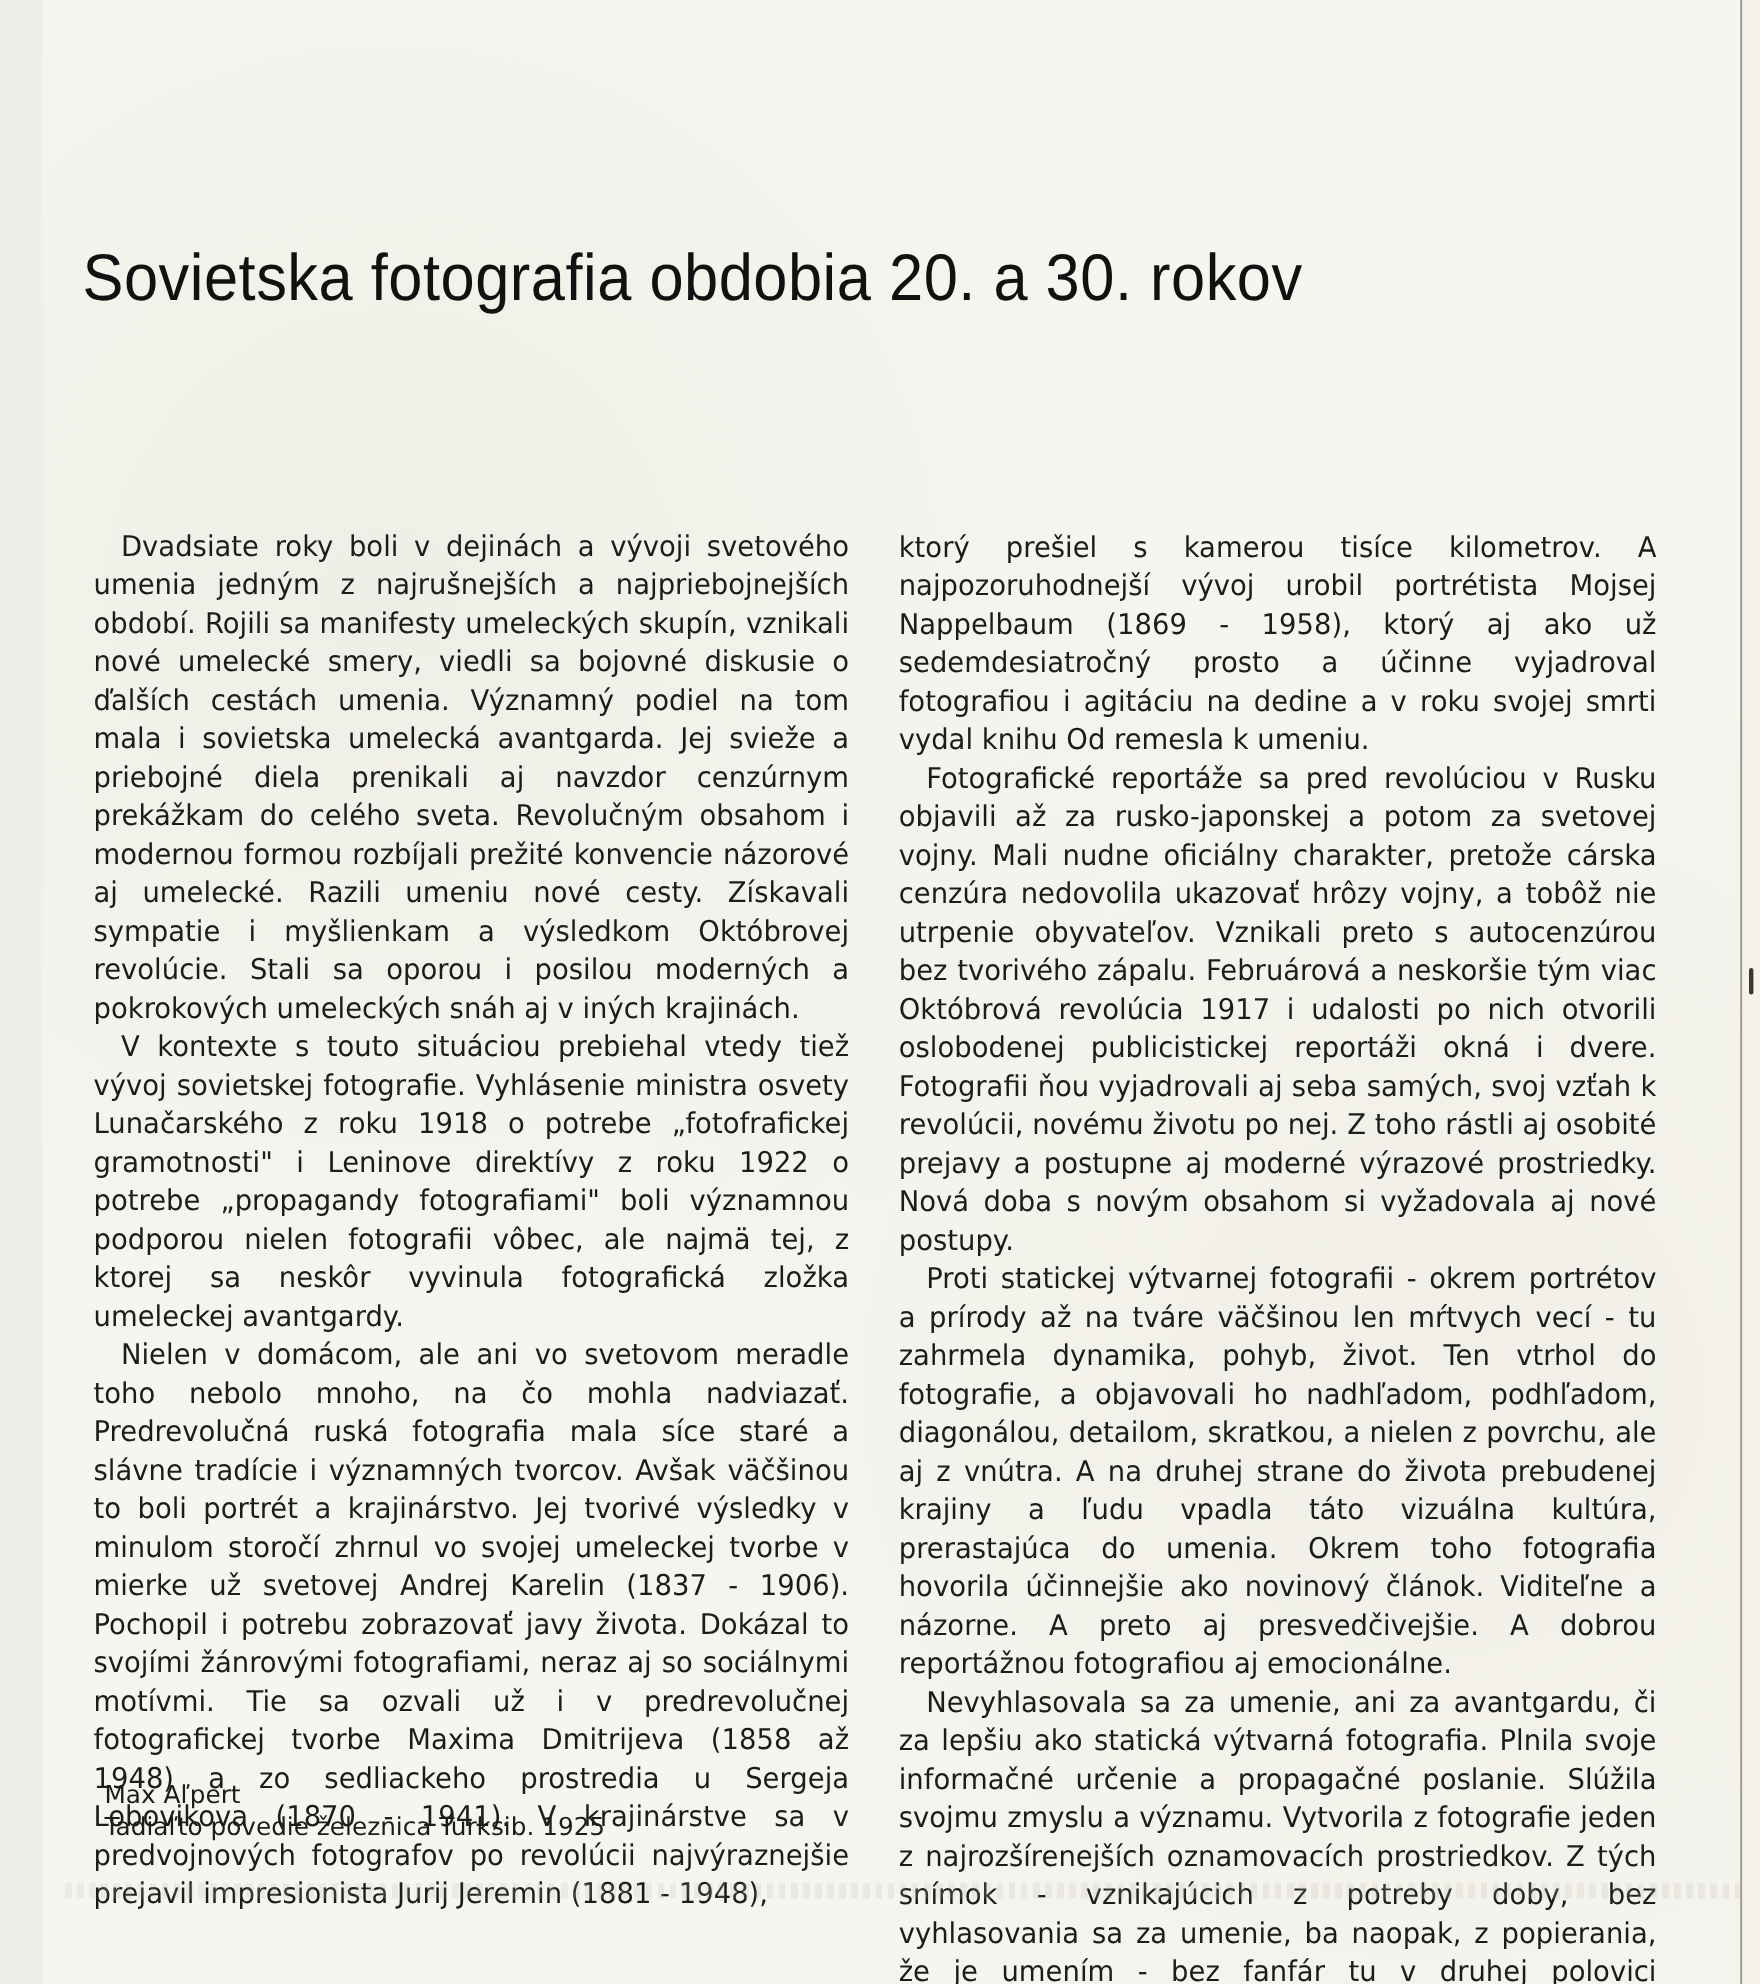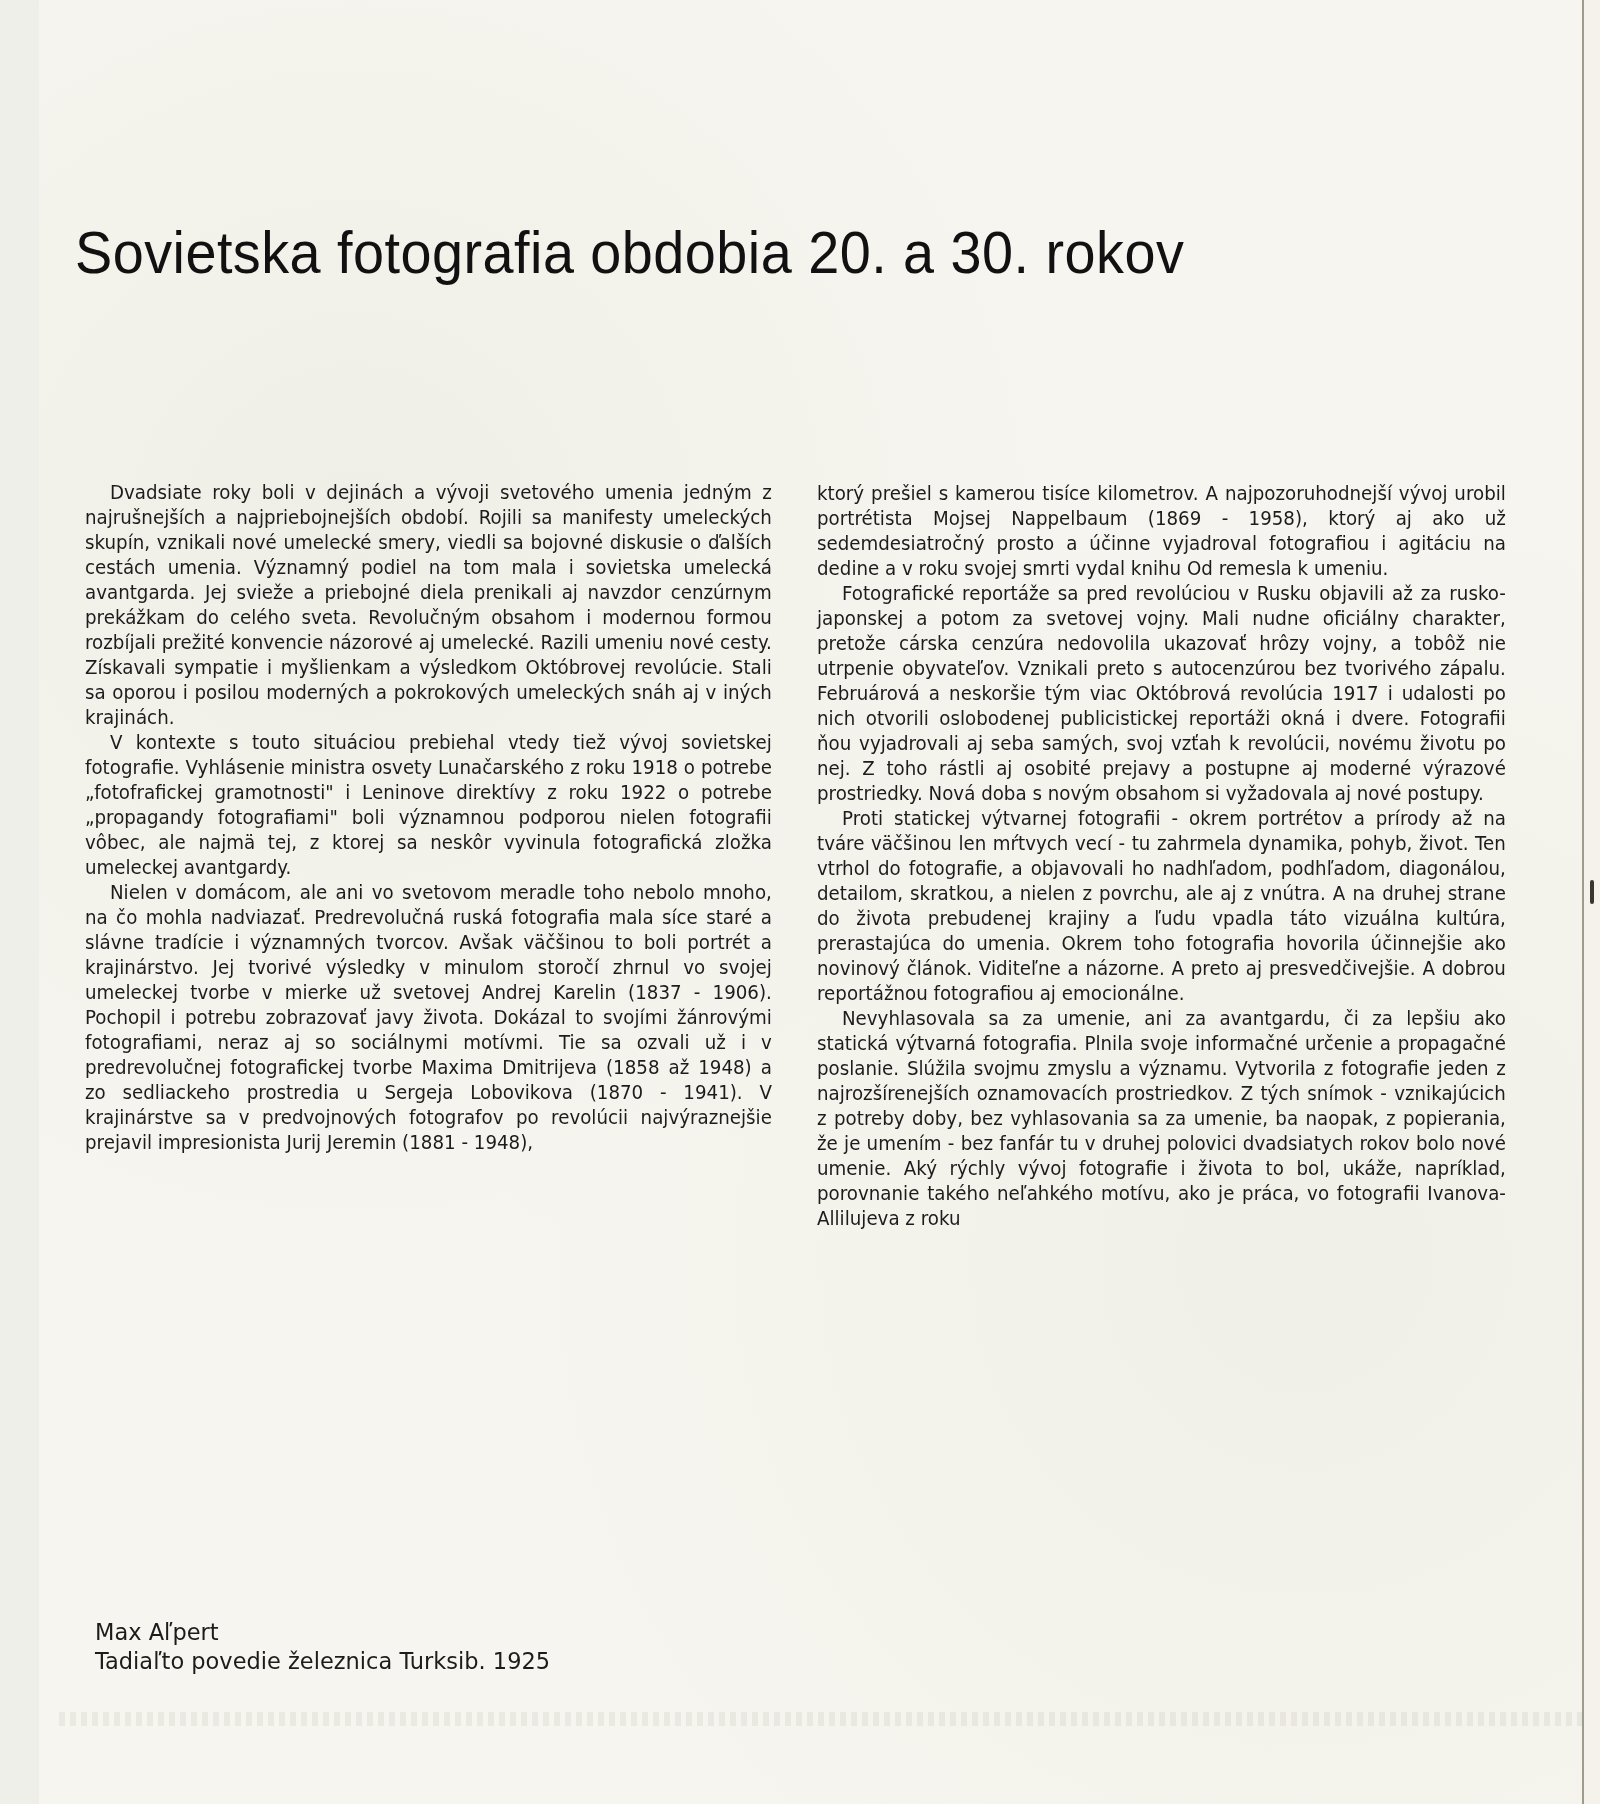--- a/index.html
+++ b/index.html
@@ -63,22 +63,22 @@
       letter-spacing: 0.5px;
       transform: scaleX(0.93);
       transform-origin: left top;
       white-space: nowrap;
       color: #111;
     }
     .column {
       position: absolute;
       top: 480px;
       font-family: "DejaVu Sans", sans-serif;
-      font-size: 19px;
-      line-height: 25px;
+      font-size: 26px;
+      line-height: 35px;
       text-align: justify;
       hyphens: manual;
       color: #1c1c1c;
     }
     .col-left {
       left: 46px;
       width: 688px;
     }
     .col-right {
       left: 778px;

